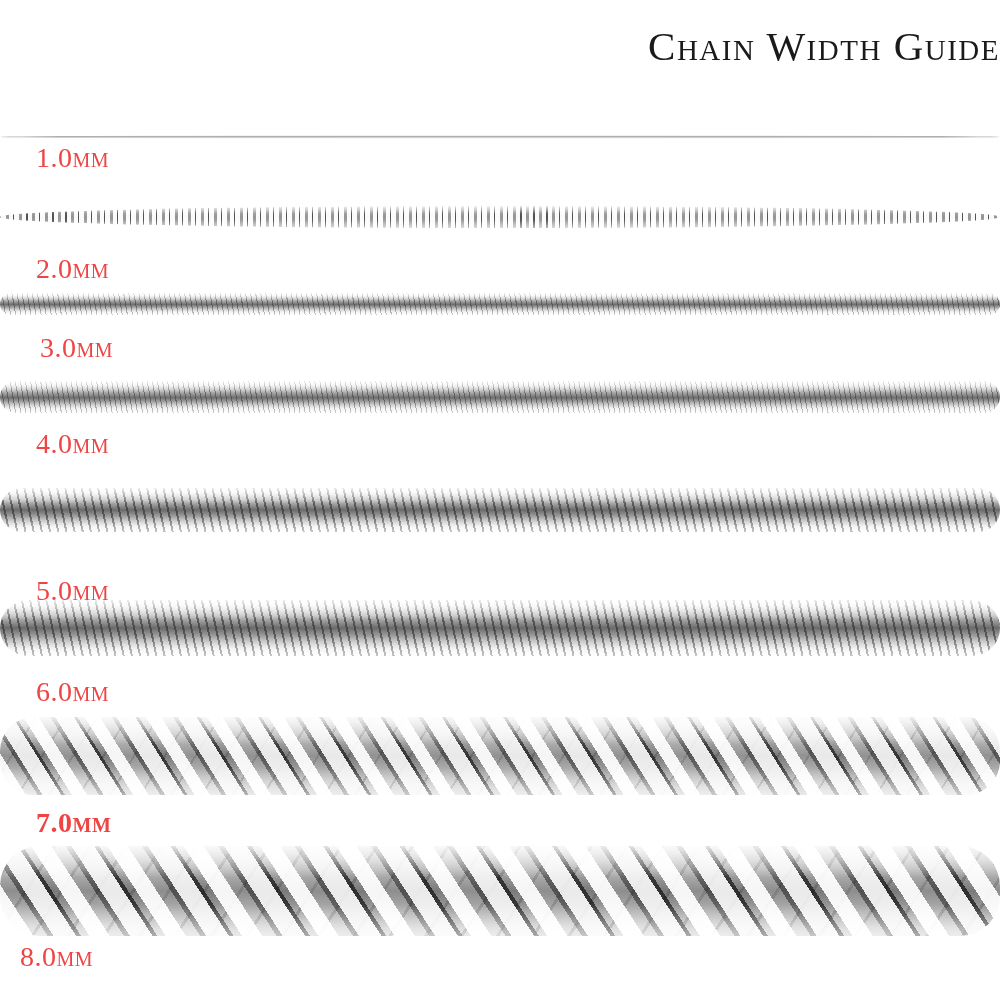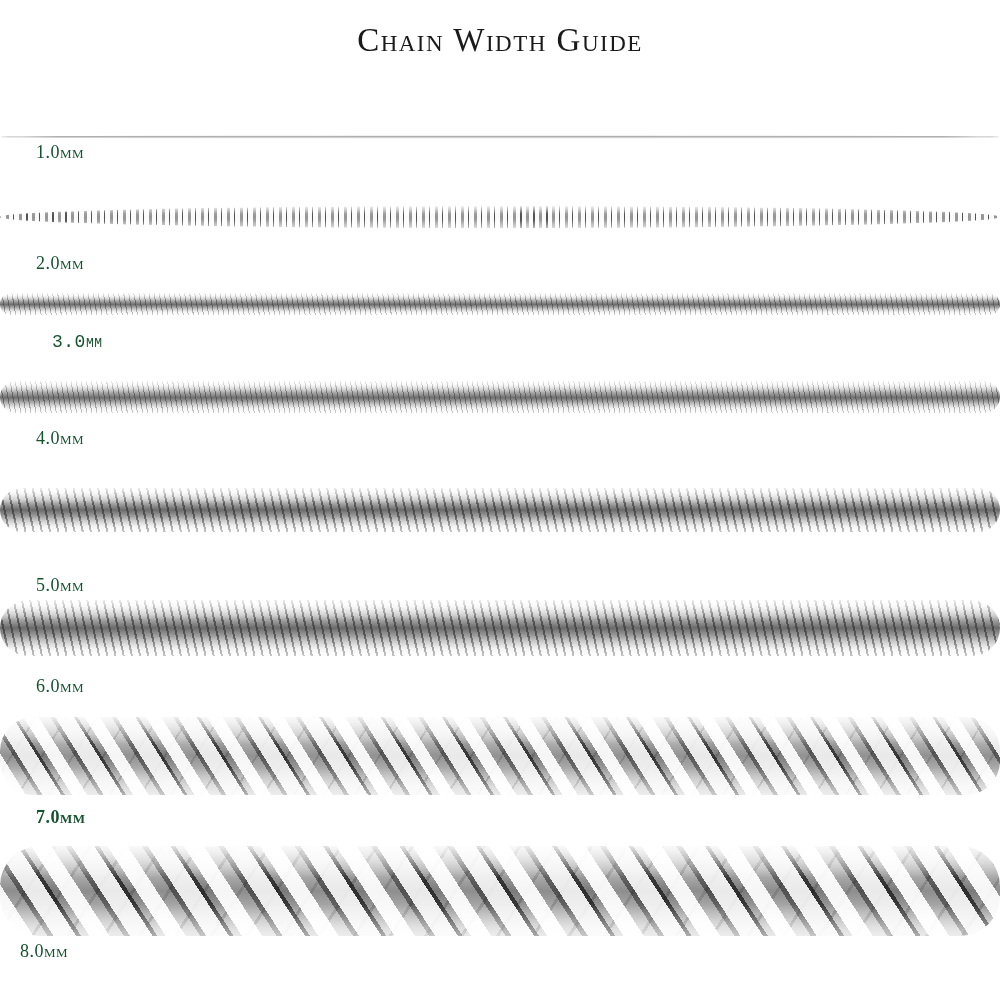--- a/index.html
+++ b/index.html
@@ -19,39 +19,39 @@
     left: 0; top: 0;
     width: 1000px;
     height: 1000px;
     background: #ffffff;
   }
   #title {
     position: absolute;
     top: 22px;
     left: 0;
     width: 1000px;
-    text-align: center;
+    text-align: right;
     font-family: "Liberation Serif", serif;
-    font-size: 33px;
+    font-size: 41px;
     letter-spacing: 1.5px;
     color: #1a1a1a;
     font-variant: small-caps;
     white-space: nowrap;
   }
   .chain-band {
     position: absolute;
     left: 0;
     width: 1000px;
     overflow: hidden;
   }
   .label {
     position: absolute;
     font-family: "Liberation Serif", serif;
-    font-size: 18px;
-    color: #14532d;
+    font-size: 28px;
+    color: #ef4444;
     font-variant: small-caps;
     letter-spacing: 0.5px;
     white-space: nowrap;
   }
   
   .strand {
     position: absolute;
     left: 0;
     width: 1000px;
     border-radius: 50%/50%;
@@ -156,21 +156,21 @@
   <div class="chain-band" style="top:200px;height:34px;">
     <div class="beads" style="top:6px;height:22px;border-radius:50%/50%;"></div>
     <div class="gloss" style="top:6px;height:22px;"></div>
   </div>
   <div class="label" style="left:36px;top:253px;">2.0mm</div>
 
   <div class="chain-band" style="top:286px;height:36px;">
     <div class="snake" style="top:7px;height:22px;border-radius:12px;"></div>
     <div class="gloss" style="top:7px;height:22px;"></div>
   </div>
-  <div class="label" style="left:52px;top:332px;font-family:Liberation Mono, monospace;">3.0mm</div>
+  <div class="label" style="left:40px;top:332px;">3.0mm</div>
 
   <div class="chain-band" style="top:373px;height:48px;">
     <div class="snake" style="top:8px;height:32px;border-radius:16px;"></div>
     <div class="gloss" style="top:8px;height:32px;"></div>
   </div>
   <div class="label" style="left:36px;top:428px;text-align:right;">4.0mm</div>
 
   <div class="chain-band" style="top:480px;height:60px;">
     <div class="snake snake-coarse" style="top:8px;height:44px;border-radius:22px;"></div>
     <div class="gloss" style="top:8px;height:44px;"></div>

